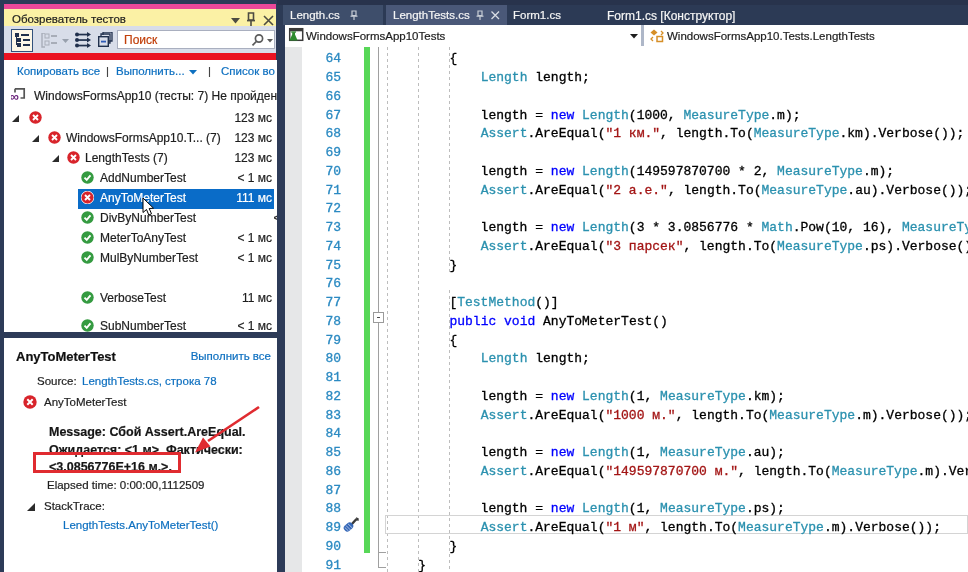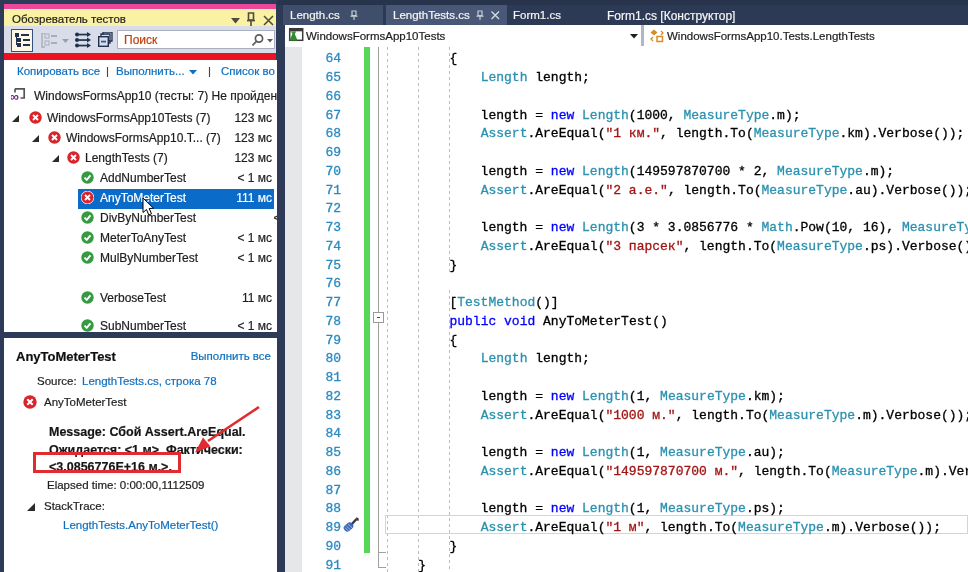--- a/index.html
+++ b/index.html
@@ -118,21 +118,20 @@
       <span class="abs" style="left:34px;top:3px;white-space:nowrap;">WindowsFormsApp10 (тесты: 7) Не пройдено:</span>
     </div>
     <div class="abs" style="left:0;top:22px;width:277px;height:20px;">
       <svg class="abs tri" style="left:12px;top:6px;" width="9" height="9">
           <path d="M7 1 L7 8 L0 8 Z" fill="#2b2b2b"></path>
         </svg>
       <svg class="abs" style="left:29px;top:3px;" width="13" height="13">
           <circle cx="6.5" cy="6.5" r="6.2" fill="#d8242b"></circle>
           <path d="M4 4 L9 9 M9 4 L4 9" stroke="#fff" stroke-width="1.9"></path>
         </svg>
-      <span class="abs" style="left:47px;top:3px;">WindowsFormsApp10Tests (7)</span>
       <span class="abs" style="right:5px;top:3px;">123 мс</span>
     </div>
     <div class="abs" style="left:0;top:42px;width:277px;height:20px;">
       <svg class="abs tri" style="left:32px;top:6px;" width="9" height="9">
           <path d="M7 1 L7 8 L0 8 Z" fill="#2b2b2b"></path>
         </svg>
       <svg class="abs" style="left:48px;top:3px;" width="13" height="13">
           <circle cx="6.5" cy="6.5" r="6.2" fill="#d8242b"></circle>
           <path d="M4 4 L9 9 M9 4 L4 9" stroke="#fff" stroke-width="1.9"></path>
         </svg>

